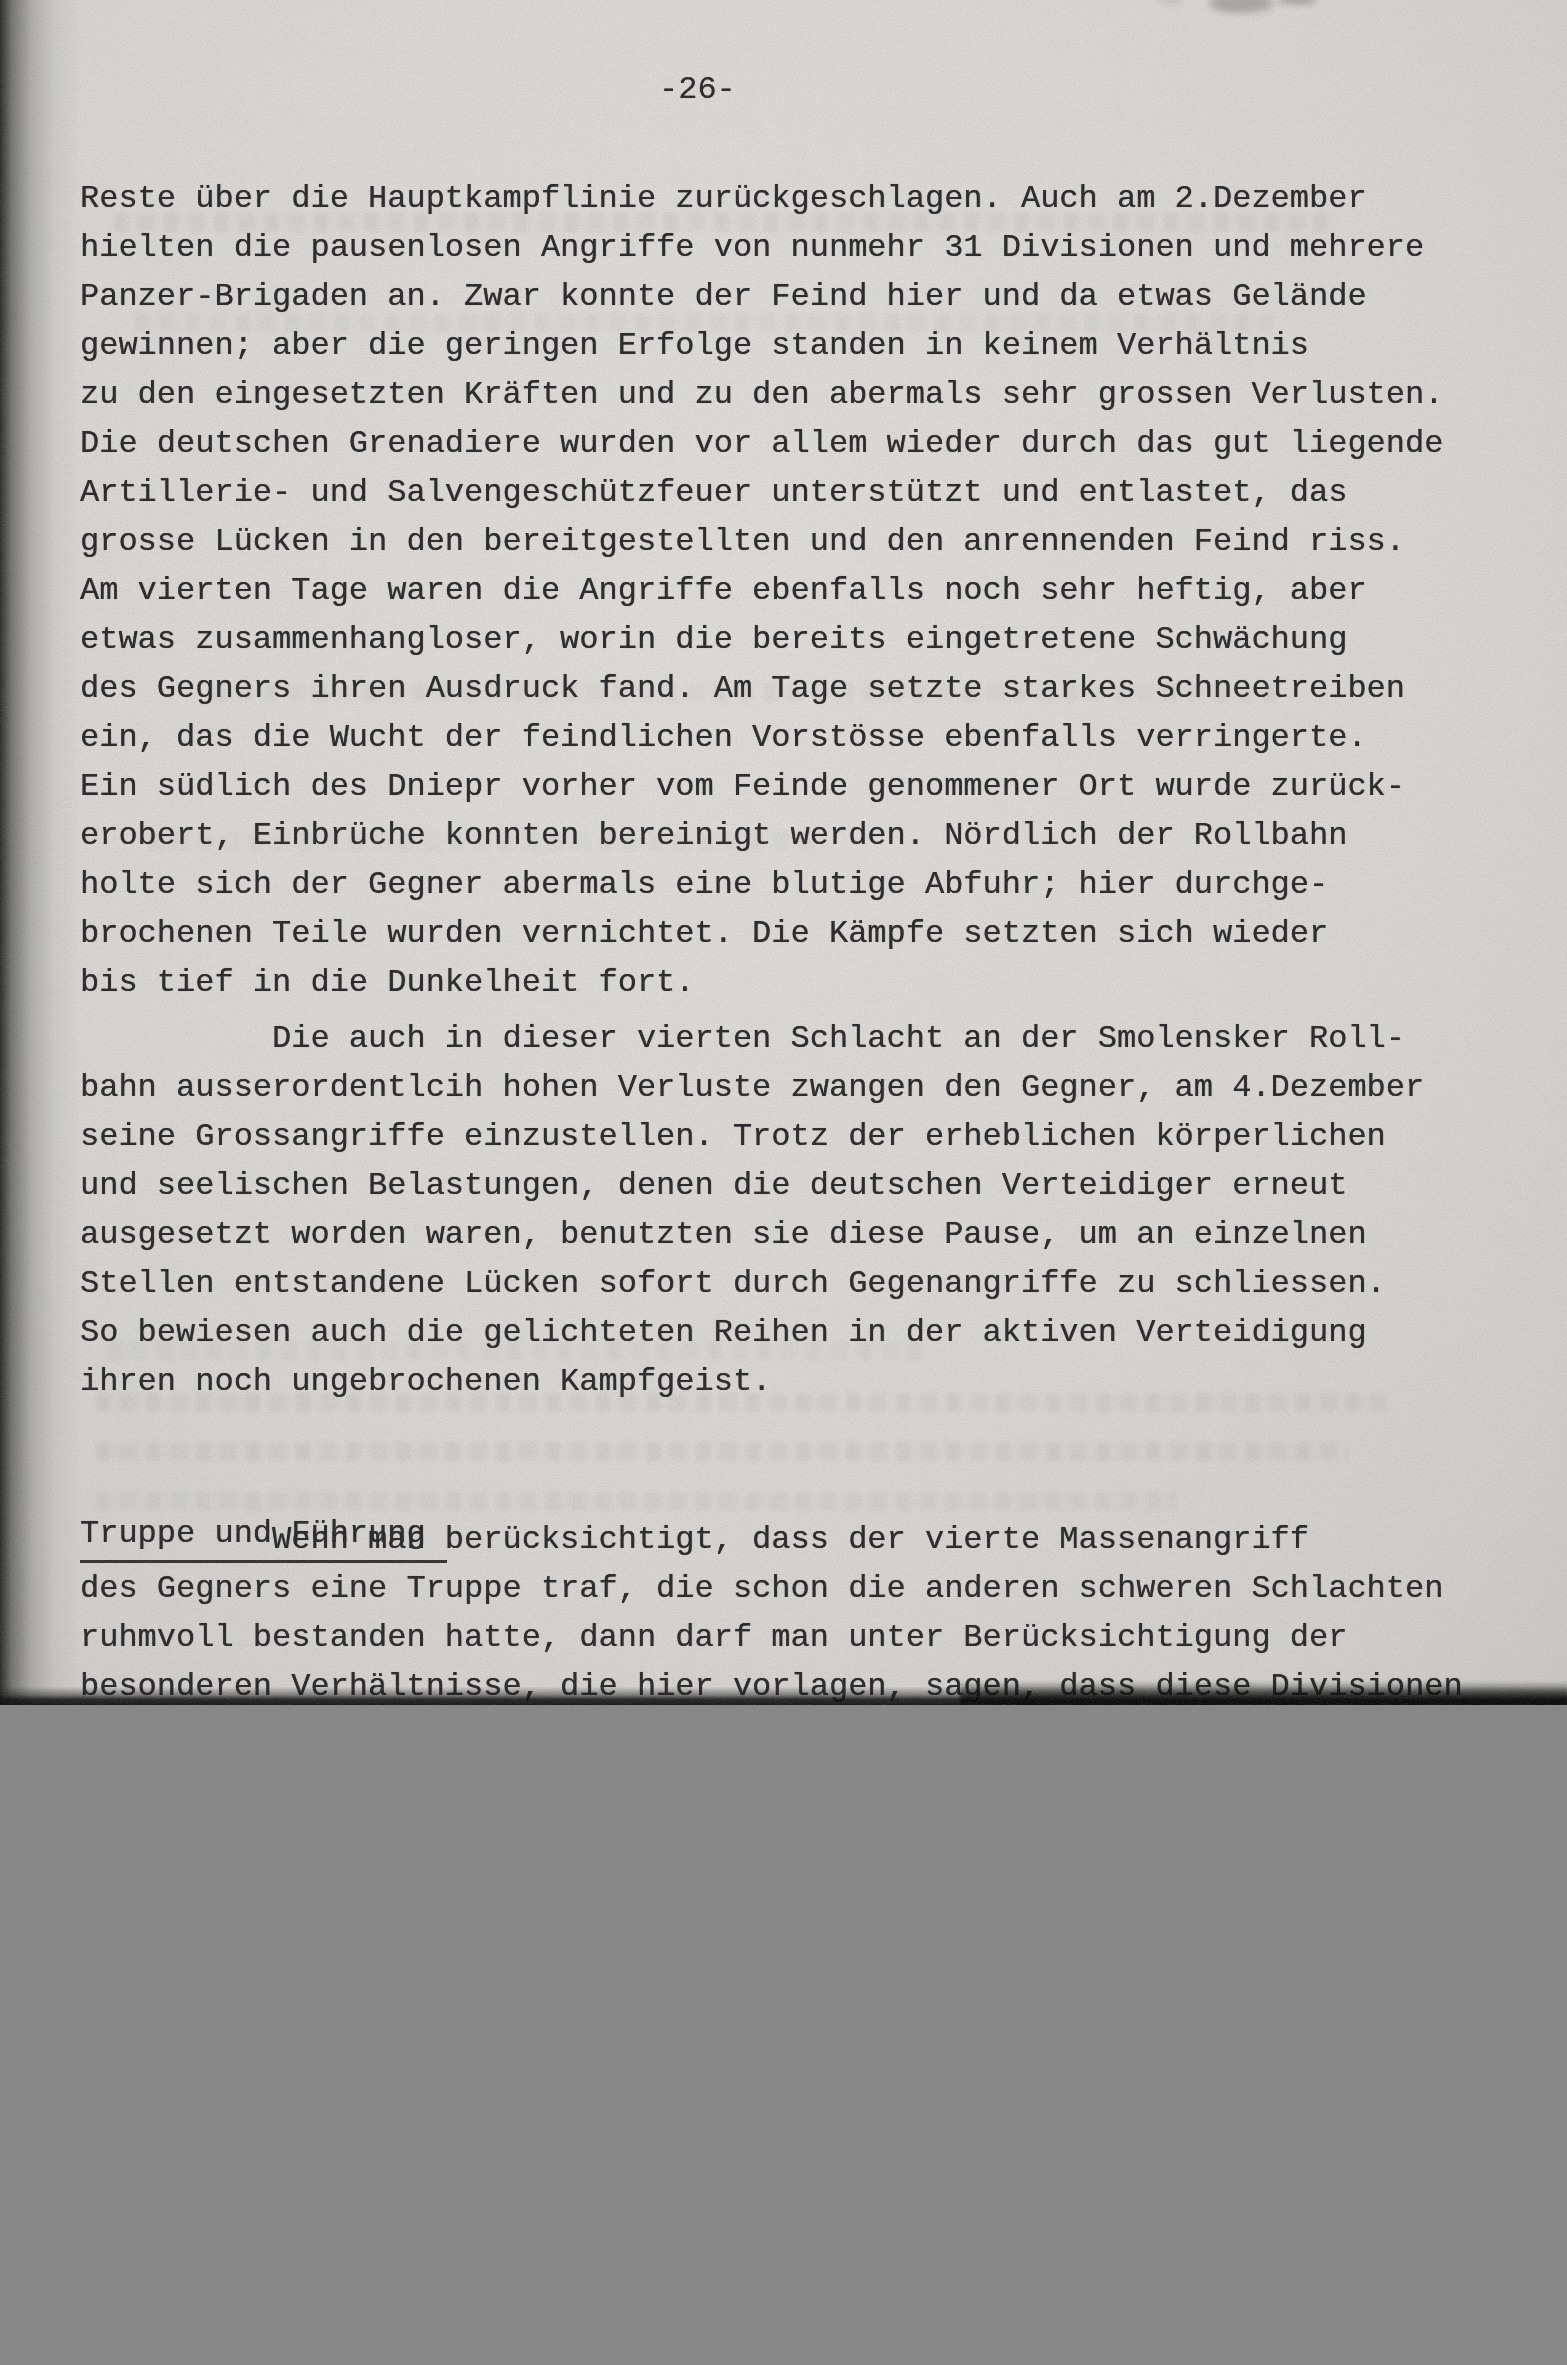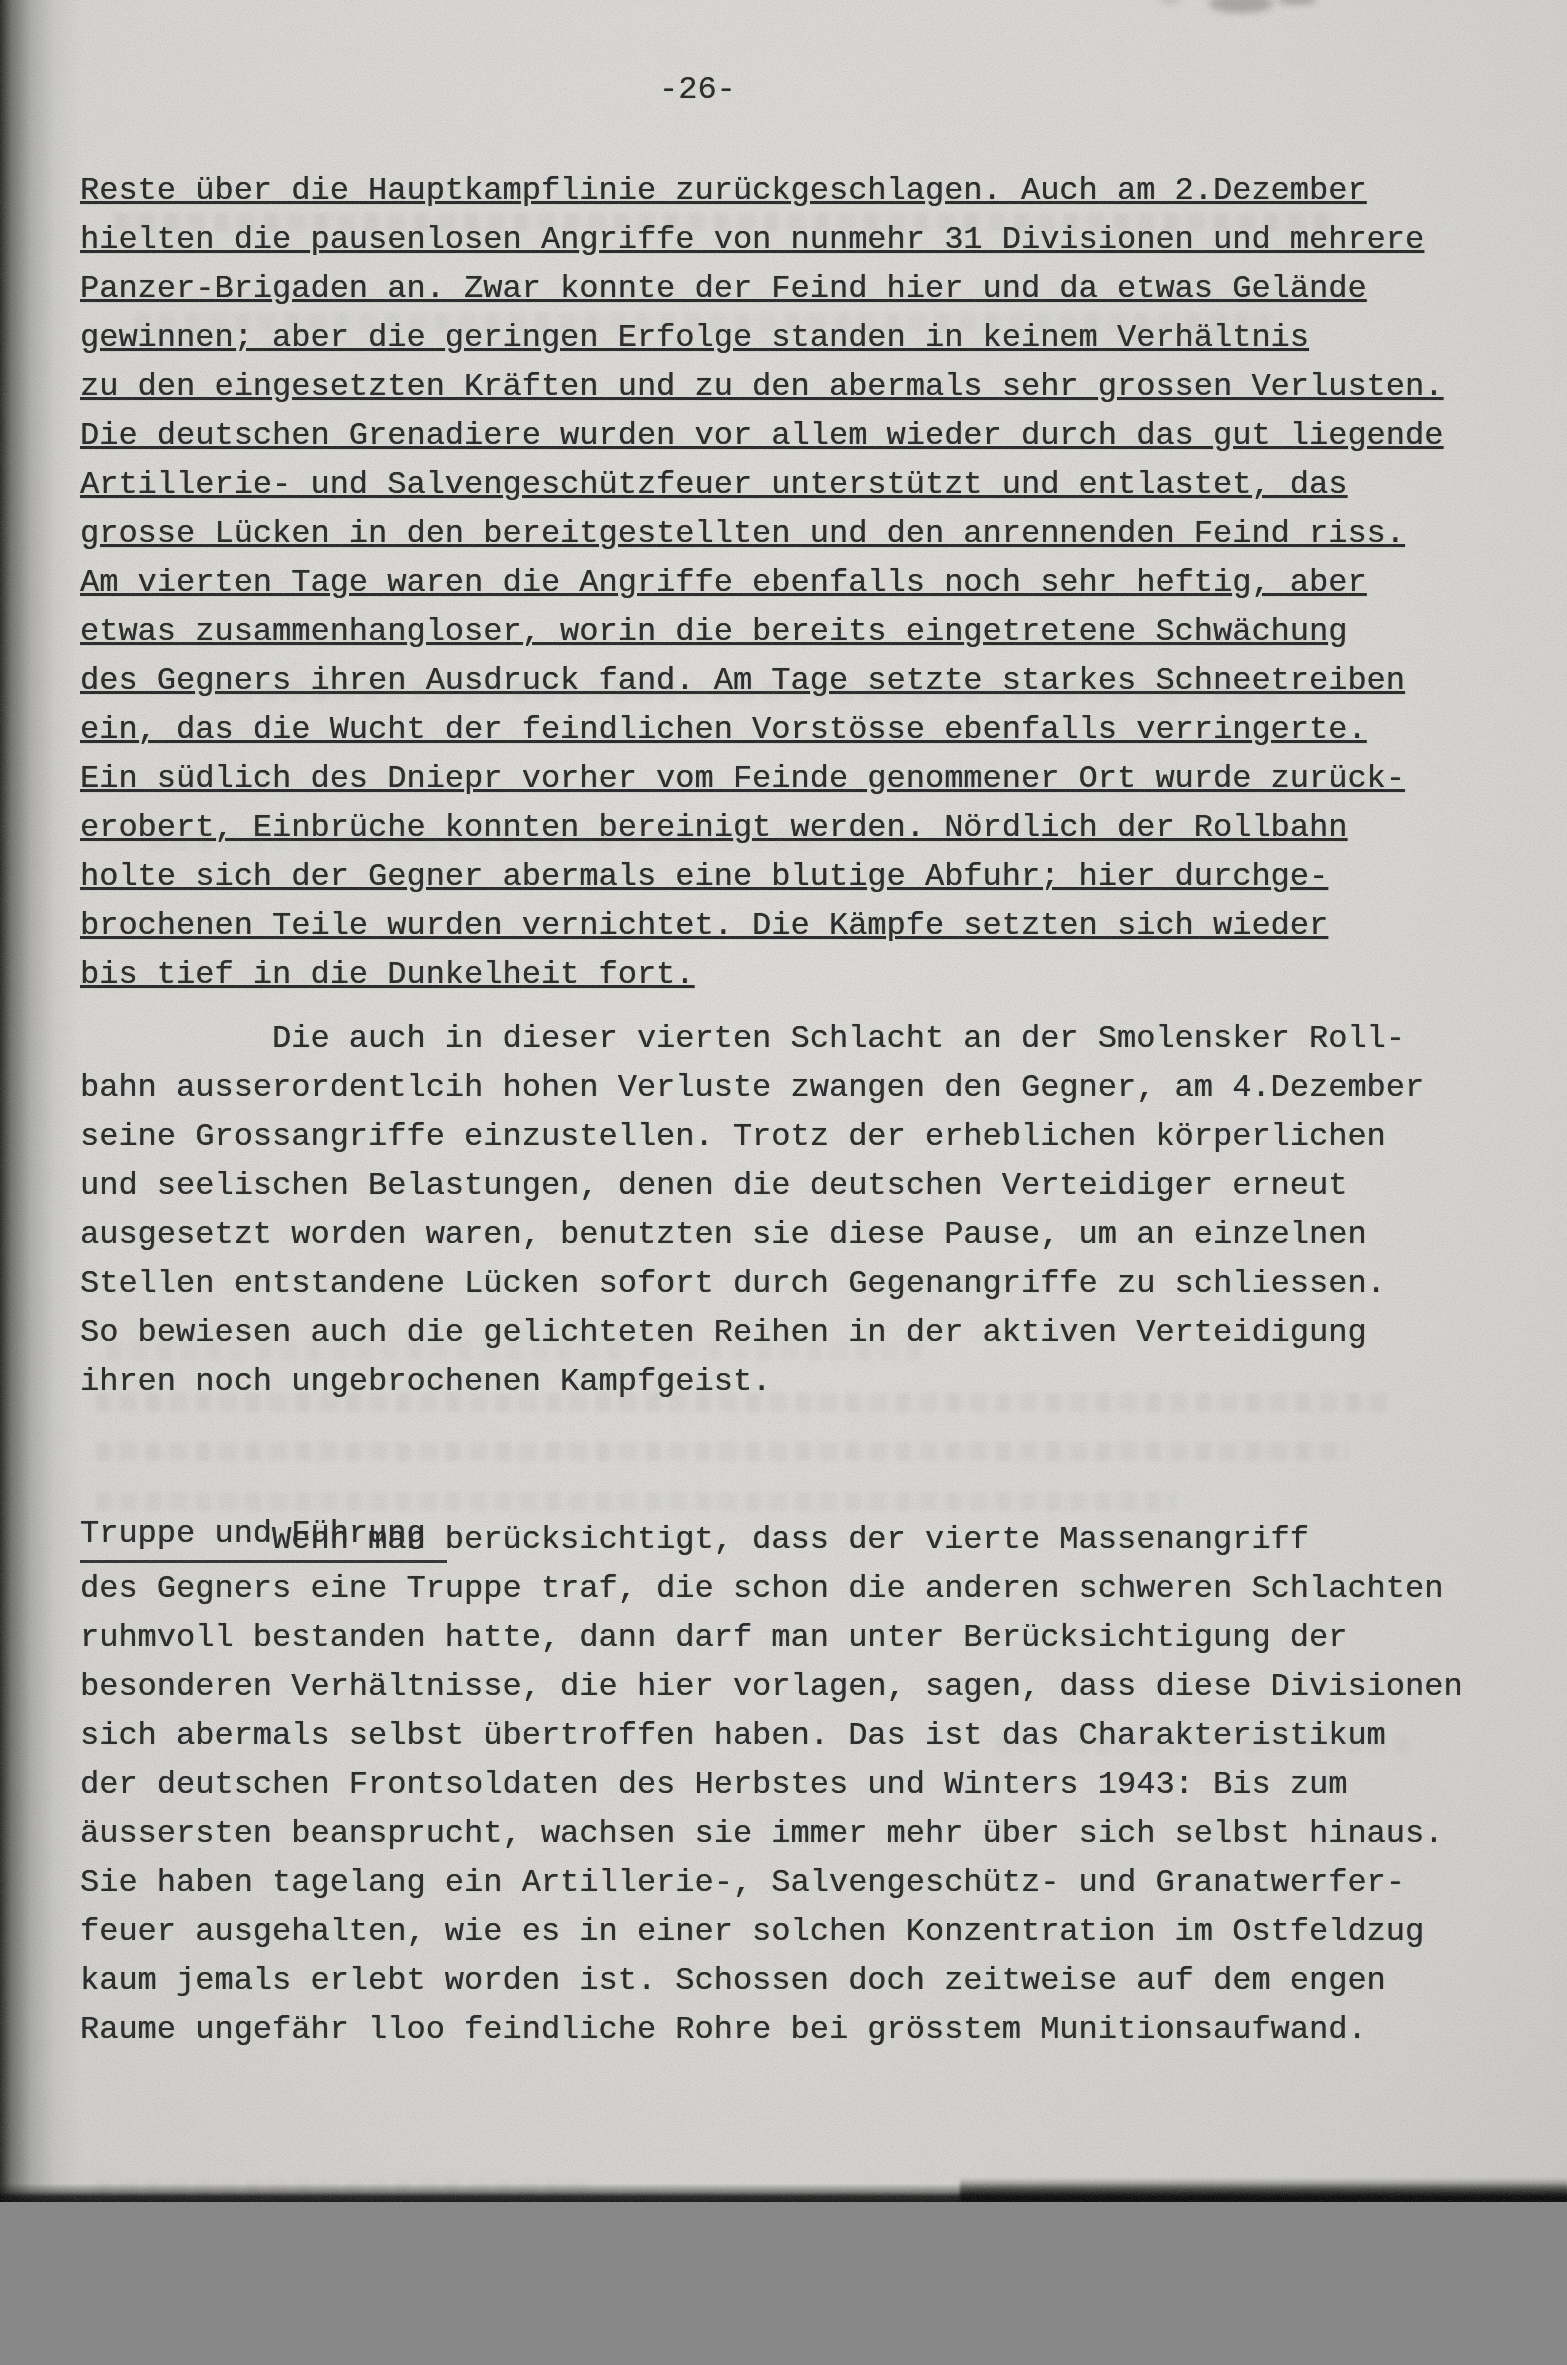--- a/index.html
+++ b/index.html
@@ -3,21 +3,21 @@
 <meta charset="utf-8">
 <style>
   html, body {
     margin: 0;
     padding: 0;
     background: #888;
   }
   .page {
     position: relative;
     width: 1568px;
-    height: 2202px;
+    height: 1705px;
     overflow: hidden;
     background:
       radial-gradient(ellipse at 45% 35%, #dcdbd7 0%, #d6d5d1 55%, #cfcecb 85%, #c8c7c4 100%);
     font-family: "Liberation Mono", "DejaVu Sans Mono", monospace;
     color: #2a292b;
   }
   
   .tw {
     position: absolute;
     left: 80px;
@@ -30,21 +30,21 @@
   }
   .pagenum {
     position: absolute;
     left: 659px;
     top: 65px;
     font-size: 32px;
     line-height: 49px;
     white-space: pre;
     text-shadow: 0 0 0.7px rgba(30,30,30,0.55);
   }
-  .para1 { top: 166px; text-decoration: underline; }
+  .para1 { top: 174px; }
   .para2 { top: 1014px; }
   .headingline { top: 1509px; }
   .para3 { top: 1515px; }
   .heading-underline {
     display: inline-block;
     border-bottom: 3.6px solid rgba(38,37,39,0.92);
     padding-right: 21.3px;
     padding-bottom: 2px;
   }
   

